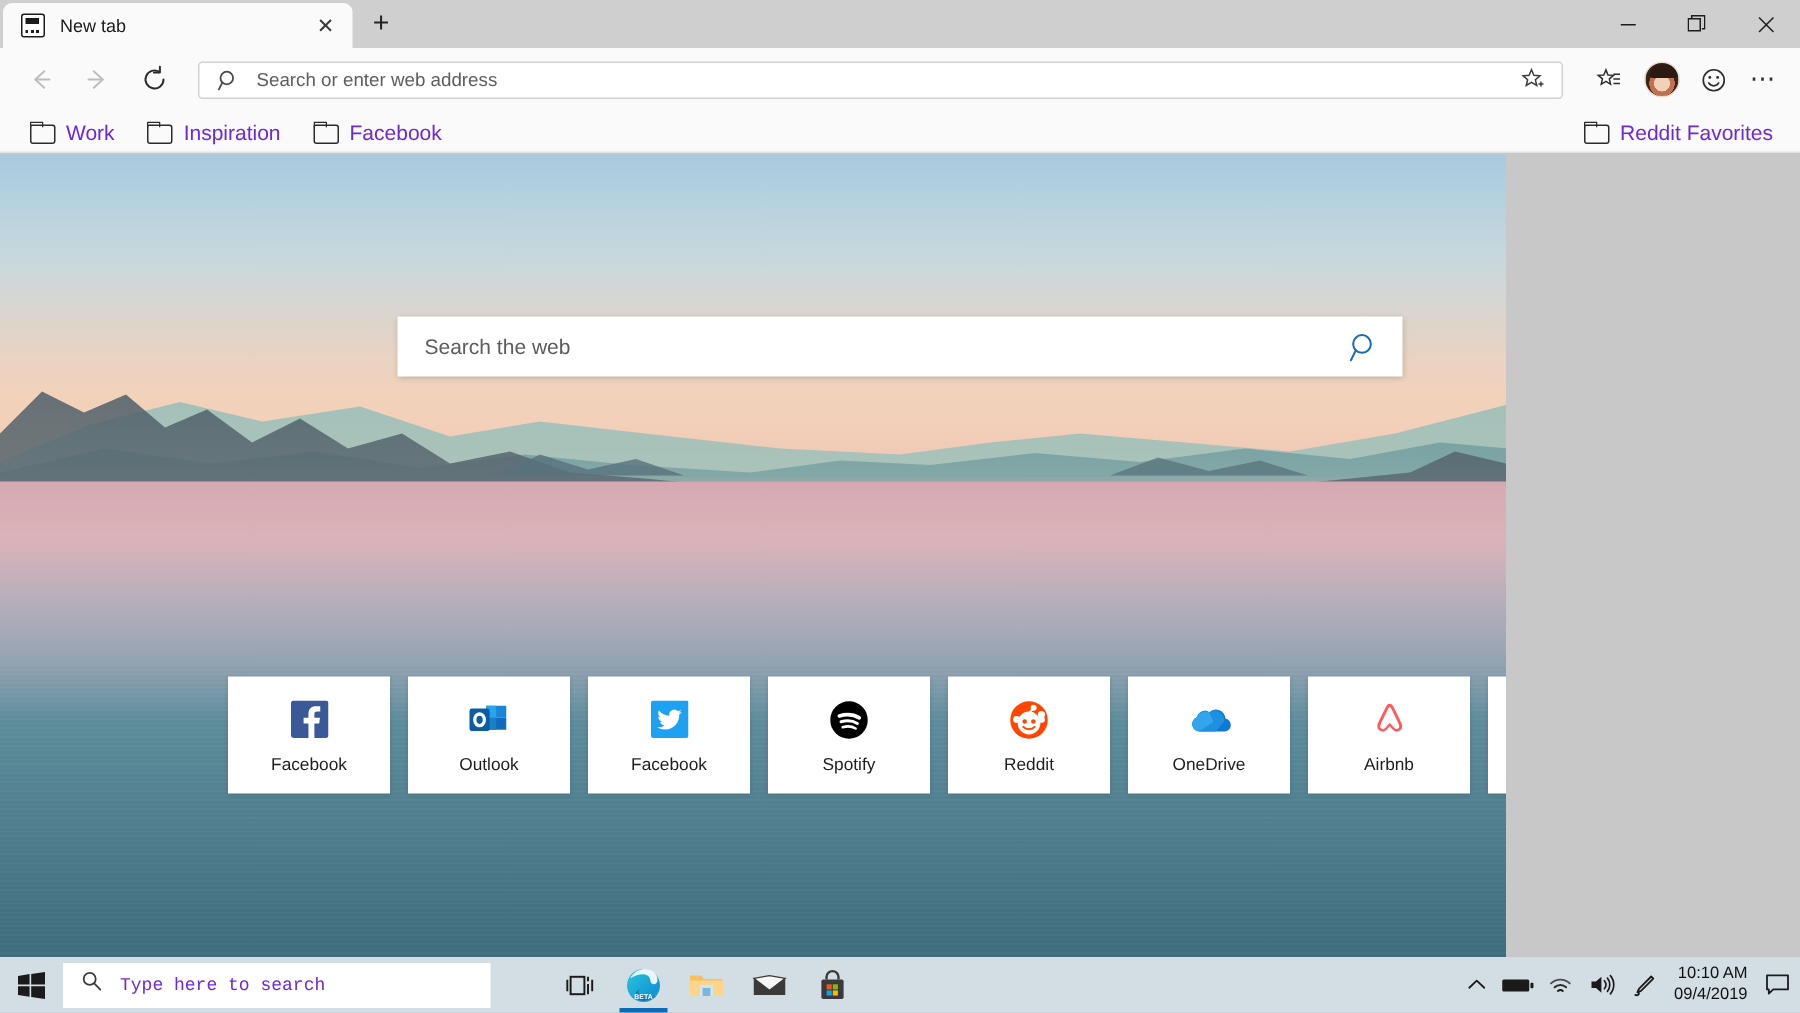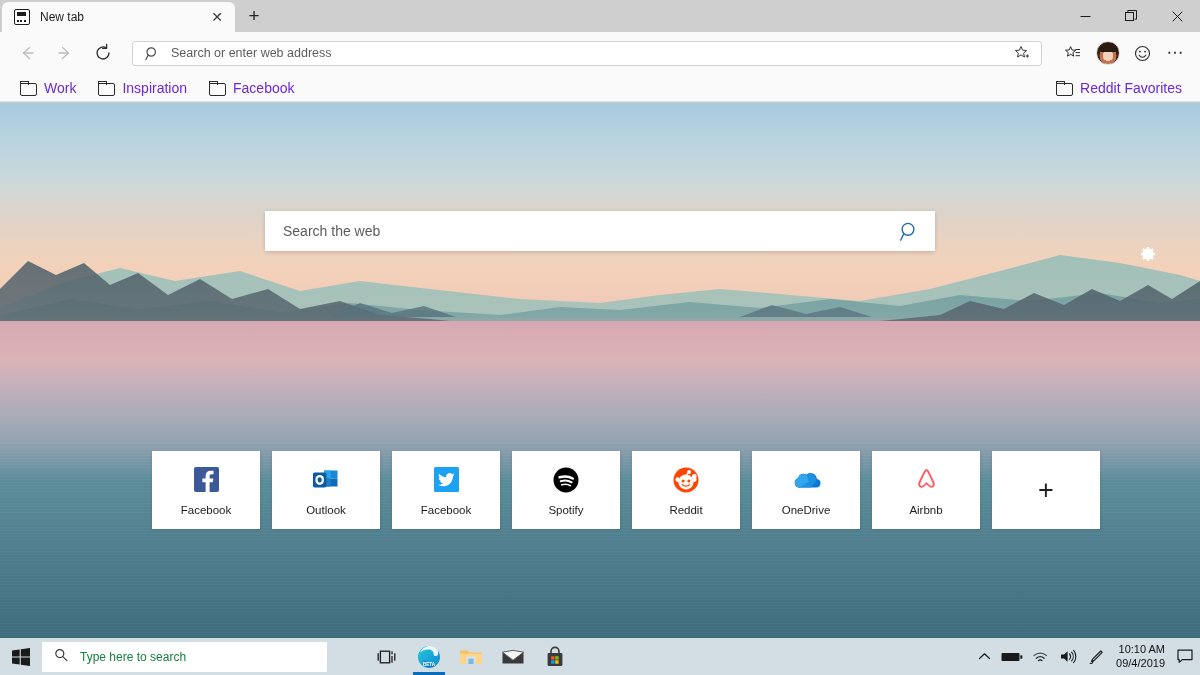--- a/index.html
+++ b/index.html
@@ -101,21 +101,21 @@
     content:''; position:absolute; left:0; top:2px; width:15px; height:11px;
     border:1.3px solid #2b2b2b; border-radius: 1px 2px 2px 2px;
   }
   .folder-ico::after {
     content:''; position:absolute; left:0; top:0px; width:7px; height:3px;
     border:1.3px solid #2b2b2b; border-bottom:none; border-radius: 1px 1px 0 0;
   }
 
   
   .page {
-    position: absolute; top: 103px; left: 0; width: 1200px; height: 535px;
+    position: absolute; top: 103px; left: 0; width: 1004px; height: 535px;
     overflow: hidden;
     background: linear-gradient(to bottom,
        #a8cade 0%,
        #b6d2e0 6%,
        #cbd8db 14%,
        #e6d3c4 24%,
        #f2d2bb 30%,
        #f3cfb9 34%,
        #eec9b8 38%,
        #e3bfb8 42%,
@@ -170,21 +170,21 @@
   .taskbar {
     position:absolute; left:0; top:638px; width:1200px; height:37px;
     background:#d3dee4;
     display:flex; align-items:center;
   }
   .start-btn { width:42px; height:37px; display:flex; align-items:center; justify-content:center; }
   .tb-search {
     width: 285px; height: 30px; background:#fff;
     display:flex; align-items:center; padding-left: 12px; gap: 12px;
   }
-  .tb-search .txt { font-size:12px; color:#15803d; }
+  .tb-search .txt { font-size:12px; color:#6d28d9;font-family:Liberation Mono, monospace; }
   .tb-apps { display:flex; align-items:center; margin-left: 40px; gap: 2px; }
   .tb-app {
     width: 40px; height: 37px; display:flex; align-items:center; justify-content:center;
     position:relative;
   }
   .tb-app.active::after {
     content:''; position:absolute; left:4px; right:4px; bottom:0; height:3px; background:#0a6cbc;
   }
   .tray { margin-left:auto; display:flex; align-items:center; height:37px; }
   .tray-ico { width: 28px; height: 37px; display:flex; align-items:center; justify-content:center; }

